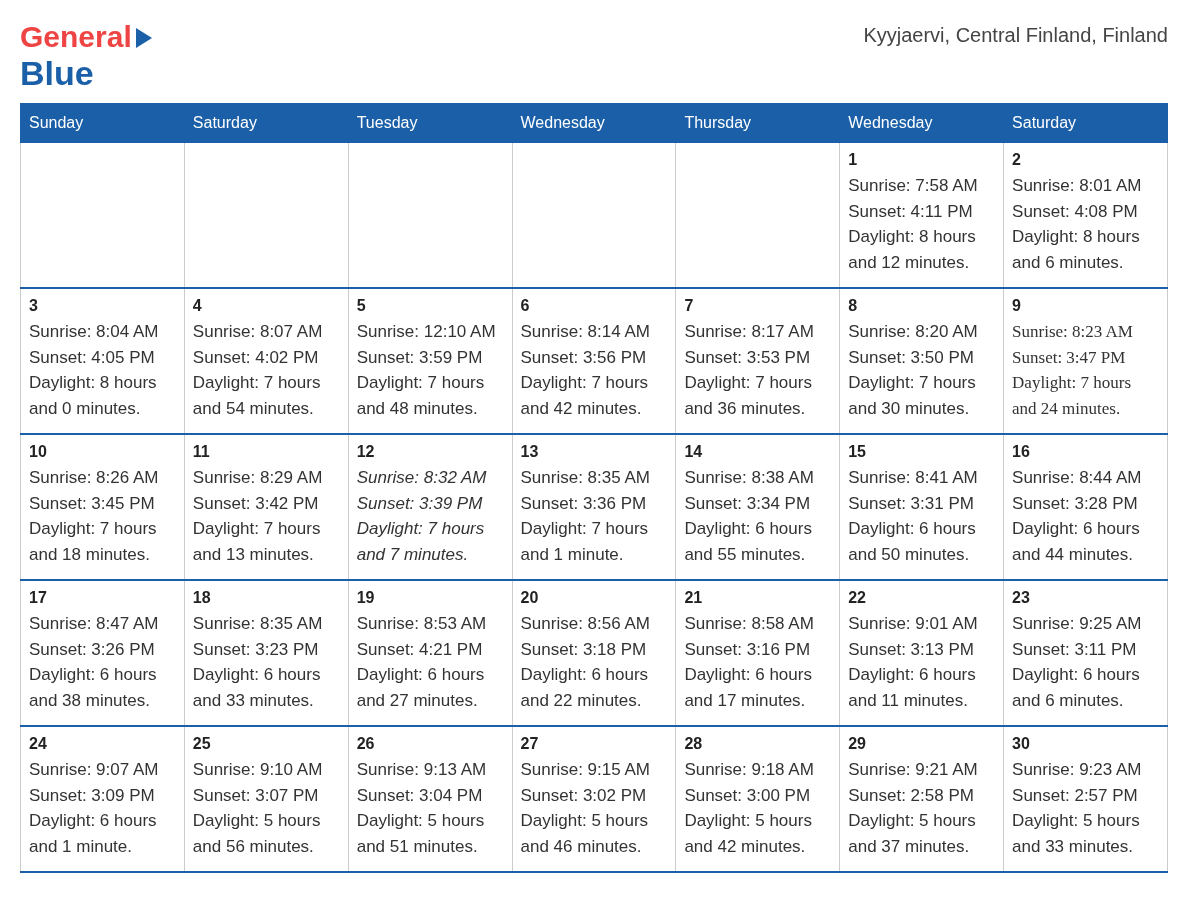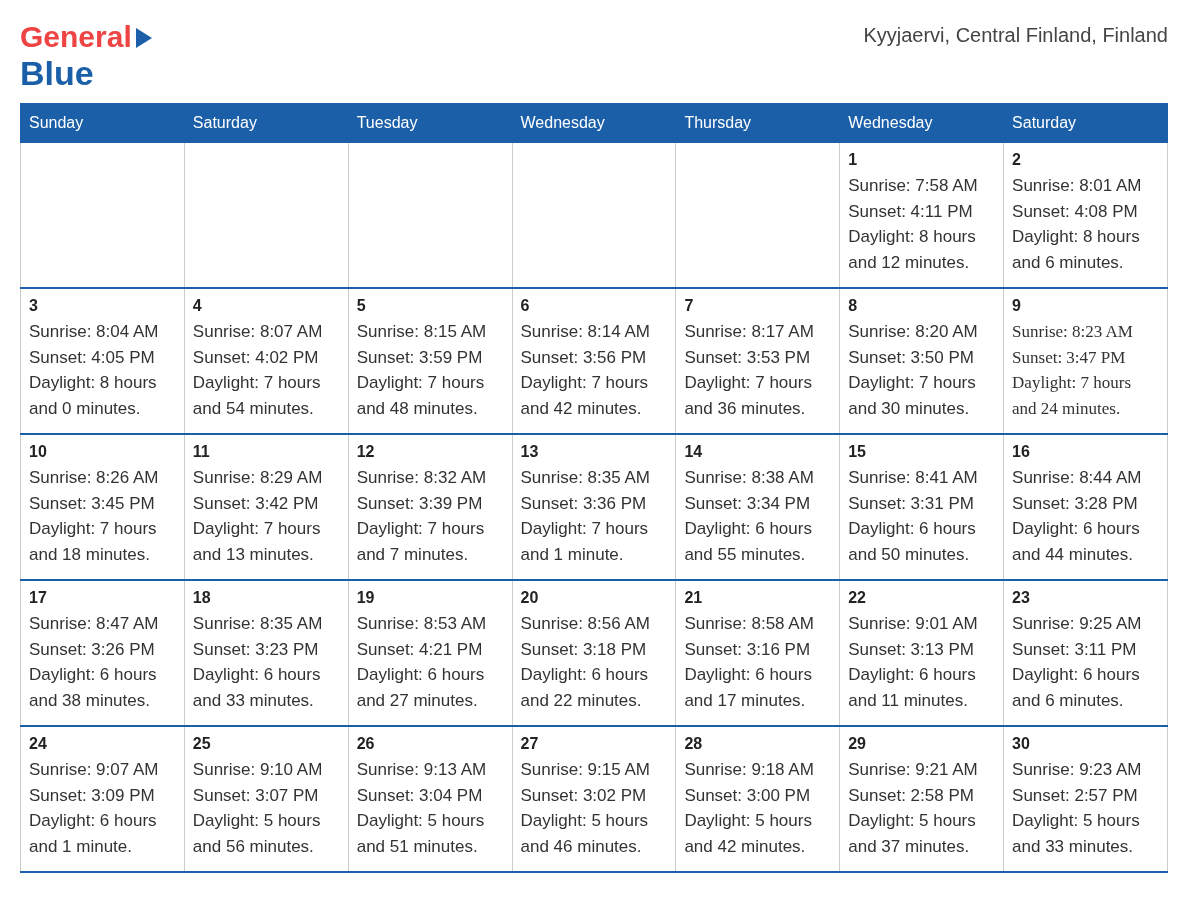--- a/index.html
+++ b/index.html
@@ -155,21 +155,21 @@
         </td>
         <td>
           <span class="day-number">4</span>
           <div class="day-info" style="white-space: pre-line;">Sunrise: 8:07 AM
 Sunset: 4:02 PM
 Daylight: 7 hours
 and 54 minutes.</div>
         </td>
         <td>
           <span class="day-number">5</span>
-          <div class="day-info" style="white-space: pre-line;">Sunrise: 8:15 AM
+          <div class="day-info" style="white-space: pre-line;">Sunrise: 12:10 AM
 Sunset: 3:59 PM
 Daylight: 7 hours
 and 48 minutes.</div>
         </td>
         <td>
           <span class="day-number">6</span>
           <div class="day-info" style="white-space: pre-line;">Sunrise: 8:14 AM
 Sunset: 3:56 PM
 Daylight: 7 hours
 and 42 minutes.</div>
@@ -206,21 +206,21 @@
         </td>
         <td>
           <span class="day-number">11</span>
           <div class="day-info" style="white-space: pre-line;">Sunrise: 8:29 AM
 Sunset: 3:42 PM
 Daylight: 7 hours
 and 13 minutes.</div>
         </td>
         <td>
           <span class="day-number">12</span>
-          <div class="day-info" style="white-space: pre-line;">Sunrise: 8:32 AM
+          <div class="day-info" style="white-space: pre-line; font-style: italic;">Sunrise: 8:32 AM
 Sunset: 3:39 PM
 Daylight: 7 hours
 and 7 minutes.</div>
         </td>
         <td>
           <span class="day-number">13</span>
           <div class="day-info" style="white-space: pre-line;">Sunrise: 8:35 AM
 Sunset: 3:36 PM
 Daylight: 7 hours
 and 1 minute.</div>

